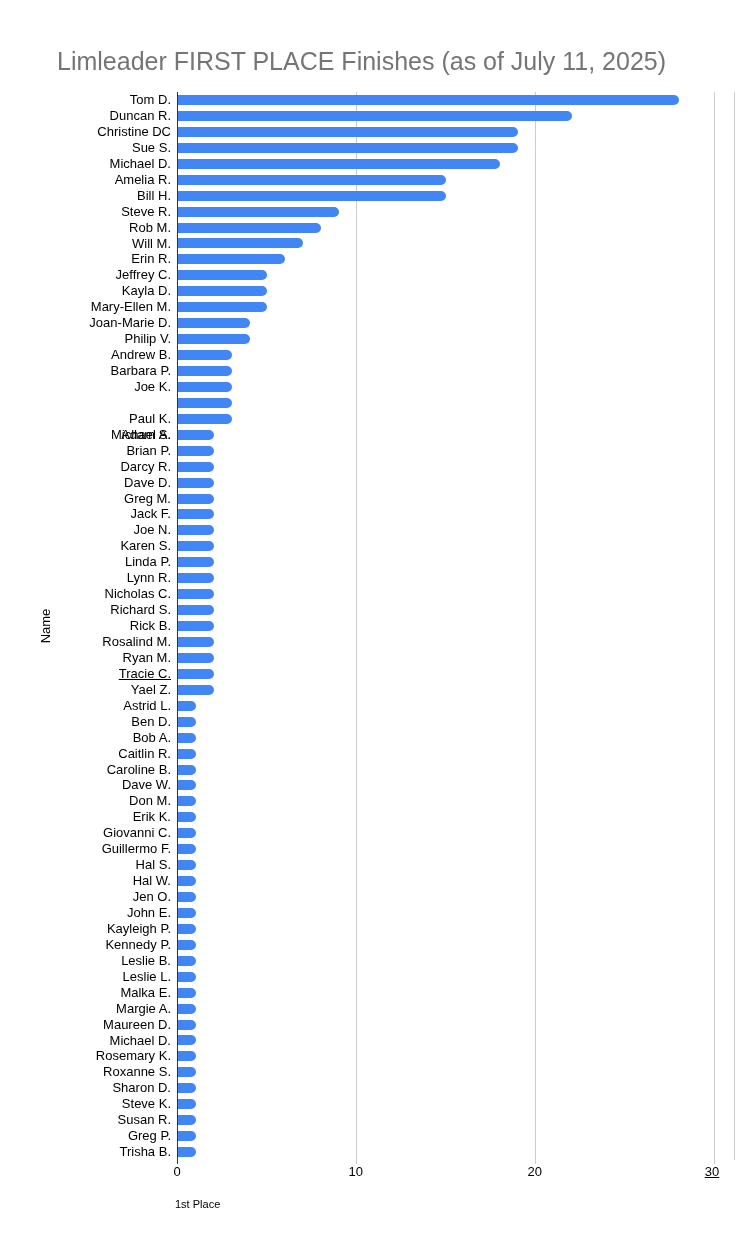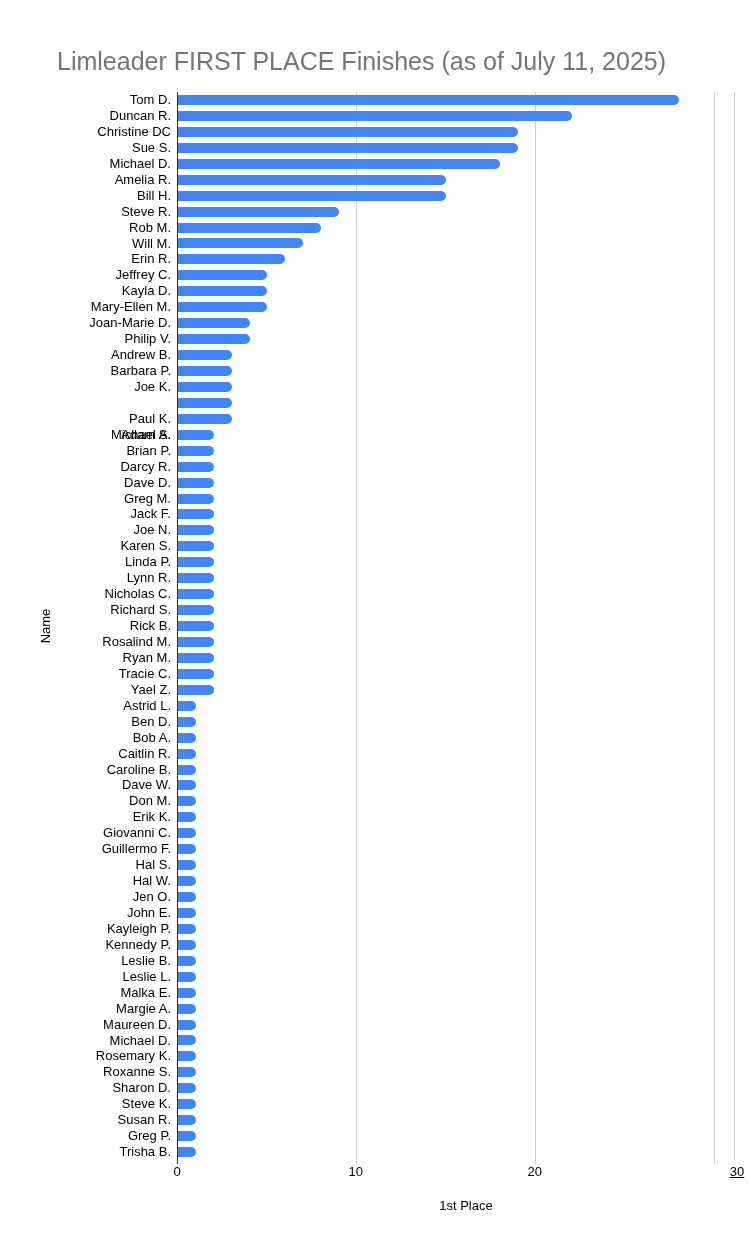--- a/index.html
+++ b/index.html
@@ -30,22 +30,22 @@
     position:absolute; right:0; width:171px; text-align:right;
     font-size:13px; color:var(--axis-text); white-space:nowrap;
   }
   .xaxis{ position:absolute; left:177px; top:1160px; width:558px; height:30px; }
   .x-tick{ position:absolute; top:0; width:1px; height:4px; background:var(--grid); }
   .x-tick-label{
     position:absolute; top:4px; transform:translateX(-50%);
     font-size:13px; color:var(--axis-text);
   }
   .x-axis-title{
-    position:absolute; left:187px; width:558px; top:1198px; text-align:center;
-    font-size:13px; color:var(--axis-text);
+    position:absolute; left:175px; width:558px; top:1198px; text-align:left;
+    font-size:11px; color:var(--axis-text);
   }
   .y-axis-title{
     position:absolute; left:45px; top:626px;
     transform:translate(-50%,-50%) rotate(-90deg);
     font-size:13px; color:var(--axis-text); white-space:nowrap;
   }
 </style>
 </head>
 <body>
 
@@ -82,21 +82,21 @@
       <div class="cat-label" style="top: 414.4px; height: 15.9px; line-height: 15.9px;">Jack F.</div>
       <div class="cat-label" style="top: 430.4px; height: 15.9px; line-height: 15.9px;">Joe N.</div>
       <div class="cat-label" style="top: 446.3px; height: 15.9px; line-height: 15.9px;">Karen S.</div>
       <div class="cat-label" style="top: 462.3px; height: 15.9px; line-height: 15.9px;">Linda P.</div>
       <div class="cat-label" style="top: 478.2px; height: 15.9px; line-height: 15.9px;">Lynn R.</div>
       <div class="cat-label" style="top: 494.1px; height: 15.9px; line-height: 15.9px;">Nicholas C.</div>
       <div class="cat-label" style="top: 510.1px; height: 15.9px; line-height: 15.9px;">Richard S.</div>
       <div class="cat-label" style="top: 526px; height: 15.9px; line-height: 15.9px;">Rick B.</div>
       <div class="cat-label" style="top: 542px; height: 15.9px; line-height: 15.9px;">Rosalind M.</div>
       <div class="cat-label" style="top: 557.9px; height: 15.9px; line-height: 15.9px;">Ryan M.</div>
-      <div class="cat-label" style="top: 573.9px; height: 15.9px; line-height: 15.9px;">Tracie C.</div>
+      <div class="cat-label" style="top: 573.9px; height: 15.9px; line-height: 15.9px; text-decoration: underline;">Tracie C.</div>
       <div class="cat-label" style="top: 589.8px; height: 15.9px; line-height: 15.9px;">Yael Z.</div>
       <div class="cat-label" style="top: 605.7px; height: 15.9px; line-height: 15.9px;">Astrid L.</div>
       <div class="cat-label" style="top: 621.7px; height: 15.9px; line-height: 15.9px;">Ben D.</div>
       <div class="cat-label" style="top: 637.6px; height: 15.9px; line-height: 15.9px;">Bob A.</div>
       <div class="cat-label" style="top: 653.6px; height: 15.9px; line-height: 15.9px;">Caitlin R.</div>
       <div class="cat-label" style="top: 669.5px; height: 15.9px; line-height: 15.9px;">Caroline B.</div>
       <div class="cat-label" style="top: 685.4px; height: 15.9px; line-height: 15.9px;">Dave W.</div>
       <div class="cat-label" style="top: 701.4px; height: 15.9px; line-height: 15.9px;">Don M.</div>
       <div class="cat-label" style="top: 717.3px; height: 15.9px; line-height: 15.9px;">Erik K.</div>
       <div class="cat-label" style="top: 733.3px; height: 15.9px; line-height: 15.9px;">Giovanni C.</div>
@@ -195,16 +195,16 @@
       <div class="bar" style="top: 1039.1px; width: 17.9px;"></div>
       <div class="bar" style="top: 1055px; width: 17.9px;"></div>
     </div>
   <div class="xaxis" id="xaxis">
       <div class="x-tick-label" style="left: 0px;">0</div>
       <div class="x-tick" style="left: 178.8px;"></div>
       <div class="x-tick-label" style="left: 178.8px;">10</div>
       <div class="x-tick" style="left: 357.7px;"></div>
       <div class="x-tick-label" style="left: 357.7px;">20</div>
       <div class="x-tick" style="left: 536.5px;"></div>
-      <div class="x-tick-label" style="left: 560px; text-decoration: underline;">30</div>
+      <div class="x-tick-label" style="left: 535px; text-decoration: underline;">30</div>
     </div>
   <div class="x-axis-title">1st Place</div>
 </div>
 
 </body></html>

